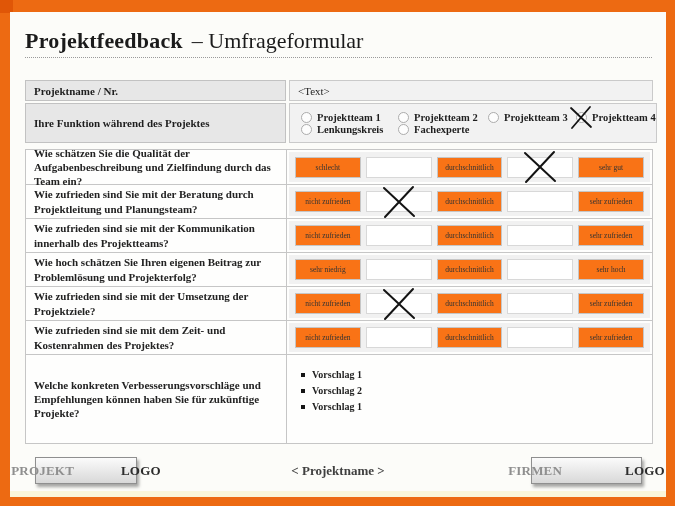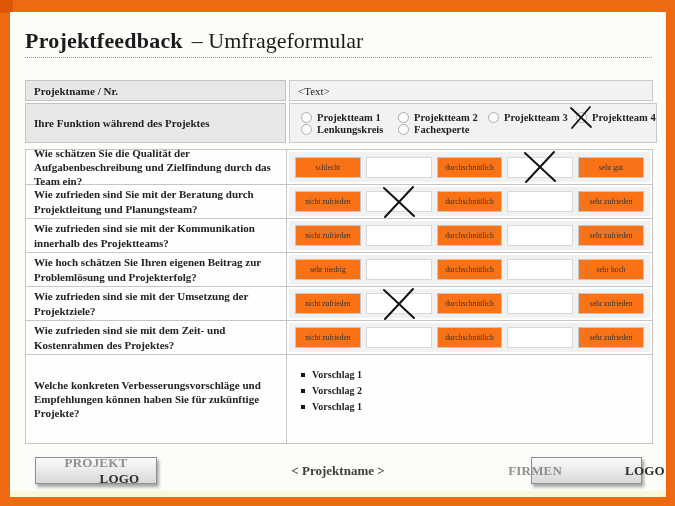--- a/index.html
+++ b/index.html
@@ -66,21 +66,21 @@
   
   .logo-box {
     position:absolute; top:445px; height:27px; box-sizing:border-box;
     background:linear-gradient(#FBFBFB,#D8D8D8); border:1px solid #8F8F8F;
     box-shadow:2px 3px 3px rgba(0,0,0,0.35);
     display:flex; align-items:center; justify-content:center;
     font-size:13px; letter-spacing:0.2px; white-space:nowrap;
   }
   .logo-box .pre { color:#8F8F8F; font-weight:600; }
   .logo-box .suf { color:#2D2D2D; font-weight:700;padding-left:47px; }
-  .logo-project { left:25px; width:122px;flex-direction:column; }
+  .logo-project { left:25px; width:102px; }
   .logo-company { right:24px; width:111px;gap:16px; }
   .center-name { position:absolute; left:0; right:0; top:451px; text-align:center; font-size:13px; font-weight:600; color:#404040; }
 </style>
 </head>
 <body>
 
 <div class="slide">
   <div class="corner-accent"></div>
 
   <div class="content">

